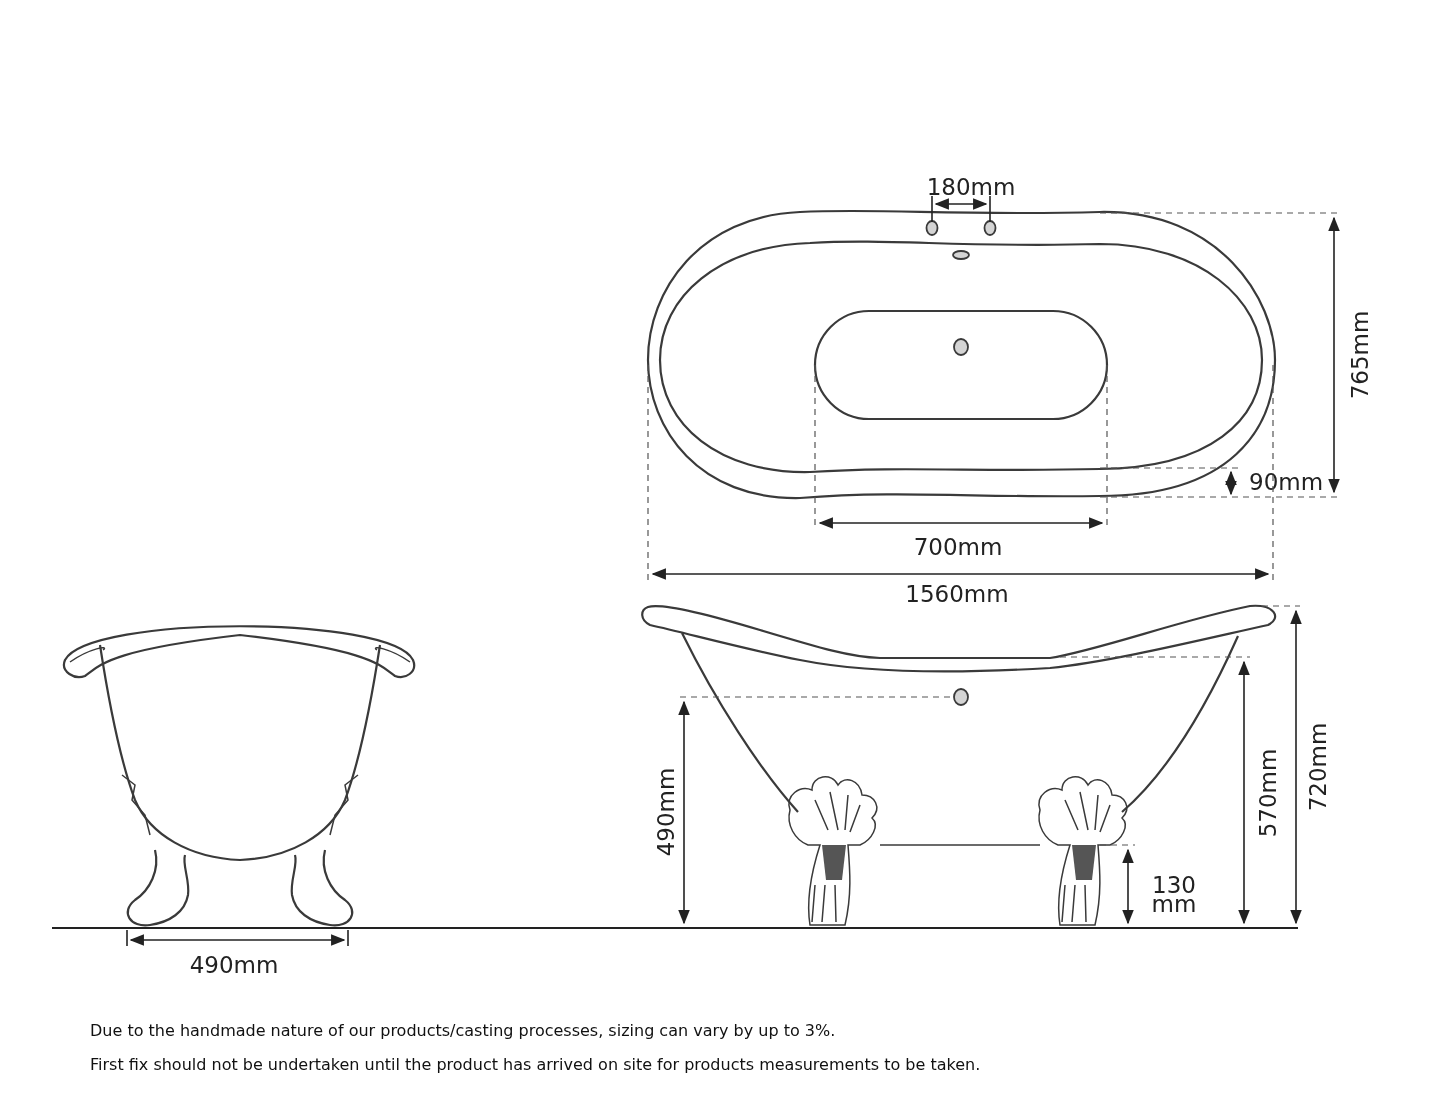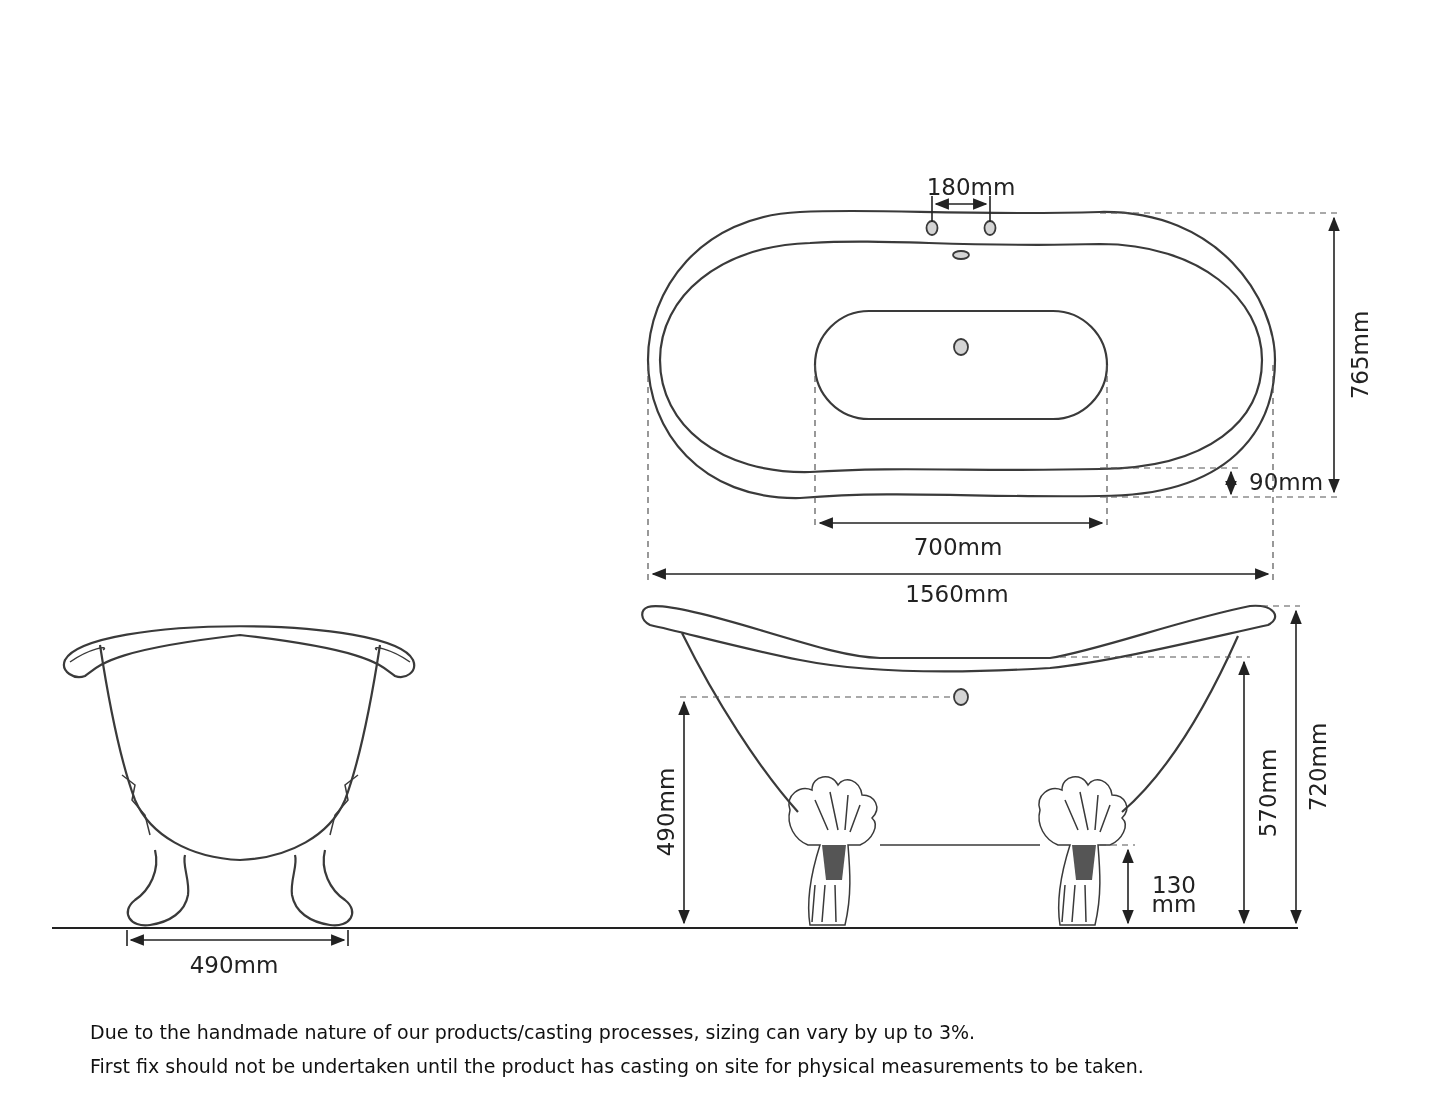--- a/index.html
+++ b/index.html
@@ -5,21 +5,21 @@
   html, body { margin: 0; padding: 0; background: #ffffff; }
   body { width: 1440px; height: 1100px; position: relative; overflow: hidden;
          font-family: "DejaVu Sans", "Liberation Sans", sans-serif; color: #222; }
   svg { position: absolute; left: 0; top: 0; }
   .lbl { font-family: "DejaVu Sans", "Liberation Sans", sans-serif; font-size: 23px; fill: #222; }
   .outline { fill: none; stroke: #3a3a3a; stroke-width: 2.2; }
   .thin { fill: none; stroke: #3a3a3a; stroke-width: 1.5; }
   .dash { fill: none; stroke: #555; stroke-width: 1.2; stroke-dasharray: 6 5; }
   .dim { stroke: #222; stroke-width: 1.6; fill: none; }
   .hole { fill: #d4d4d4; stroke: #3a3a3a; stroke-width: 1.8; }
-  .note { position: absolute; left: 90px; font-size: 19px; color: #111;
+  .note { position: absolute; left: 90px; font-size: 16px; color: #111;
           font-family: "DejaVu Sans", "Liberation Sans", sans-serif; white-space: nowrap; }
 </style>
 </head>
 <body>
 
 <svg width="1440" height="1100" viewBox="0 0 1440 1100">
   <defs>
     <marker id="arr" viewBox="0 0 10 10" refX="9" refY="5" markerWidth="9" markerHeight="9" orient="auto-start-reverse">
       <path d="M0,1 L10,5 L0,9 Z" fill="#222"></path>
     </marker>
@@ -121,13 +121,13 @@
     <path class="outline" d="M325,850 C320,870 330,890 345,900 C360,912 350,928 330,925 C310,922 295,912 292,895 C290,880 298,865 295,855"></path>
 
     <line class="dim" x1="127" y1="930" x2="127" y2="946"></line>
     <line class="dim" x1="348" y1="930" x2="348" y2="946"></line>
     <line class="dim" x1="131" y1="940" x2="344" y2="940" marker-start="url(#arr)" marker-end="url(#arr)"></line>
     <text class="lbl" x="234" y="973" text-anchor="middle">490mm</text>
   </g>
 </svg>
 
 <div class="note" style="top:1021px;">Due to the handmade nature of our products/casting processes, sizing can vary by up to 3%.</div>
-<div class="note" style="top:1055px;">First fix should not be undertaken until the product has casting on site for physical measurements to be taken.</div>
+<div class="note" style="top:1055px;">First fix should not be undertaken until the product has arrived on site for products measurements to be taken.</div>
 
 </body></html>

